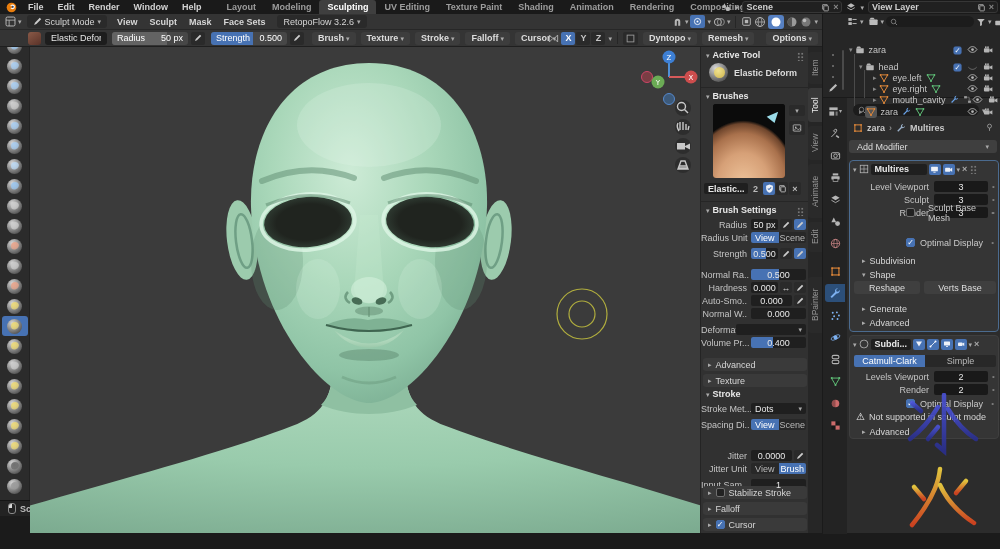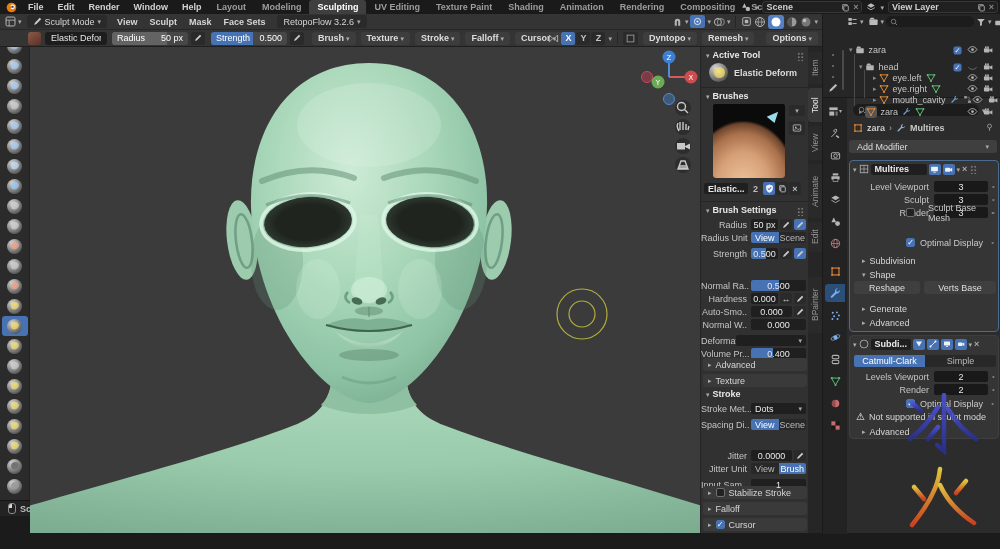--- a/index.html
+++ b/index.html
@@ -91,21 +91,21 @@
         <path d="M1.5 10l6-5 2 3z" fill="#e87d0d"></path>
       </svg>
   </span>
   <div id="tb-menus" class="r">
       <span class="menu">File</span>
       <span class="menu">Edit</span>
       <span class="menu">Render</span>
       <span class="menu">Window</span>
       <span class="menu">Help</span>
     </div>
-  <div id="tb-workspaces" class="r" style="margin-left:0">
+  <div id="tb-workspaces" class="r" style="margin-left:10px">
       <span class="wstab">Layout</span>
       <span class="wstab">Modeling</span>
       <span class="wstab active">Sculpting</span>
       <span class="wstab">UV Editing</span>
       <span class="wstab">Texture Paint</span>
       <span class="wstab">Shading</span>
       <span class="wstab">Animation</span>
       <span class="wstab">Rendering</span>
       <span class="wstab">Compositing</span>
       <span class="wstab">Scripting</span>
@@ -129,21 +129,21 @@
         </span>
       <span style="color:#888;margin-left:3px">×</span>
     </div>
     <span class="ic">
       <svg width="10" height="10" viewBox="0 0 16 16">
           <path d="M8 2l6 3.5L8 9 2 5.5z" fill="#b9b9b9"></path>
           <path d="M2 9l6 3.5L14 9" stroke="#b9b9b9" fill="none" stroke-width="1.4"></path>
         </svg>
     </span>
     <span class="chv">▾</span>
-    <div class="tfield" style="width:110px">
+    <div class="tfield" style="width:130px">
       <span>View Layer</span>
       <span class="ic" style="margin-left:auto">
           <svg width="9" height="9" viewBox="0 0 16 16">
             <rect x="5" y="5" width="8" height="9" rx="1" fill="none" stroke="#aaa" stroke-width="1.6"></rect>
             <path d="M11 5V3H3v8h2" fill="none" stroke="#aaa" stroke-width="1.6"></path>
           </svg>
         </span>
       <span style="color:#888;margin-left:3px">×</span>
     </div>
   </div>
@@ -634,21 +634,21 @@
               <path d="M2 14l1.5-4L12 1.5 14.5 4 6 12.5z" fill="#ccc"></path>
             </svg>
           </span>
           <span class="mini blue">
             <svg width="8" height="8" viewBox="0 0 16 16">
               <path d="M2 14l1.5-4L12 1.5 14.5 4 6 12.5z" fill="#ccc"></path>
             </svg>
           </span>
         </div>
       </div>
-      <div class="srow" style="margin-top: 21px;">
+      <div class="srow" style="margin-top: 10px;">
         <div class="lb">Normal Ra..</div>
         <div class="ct">
           <div class="fld" style="flex: 1 1 0%;">
             <div class="fill" style="width: 50%;"></div>
             <span>0.500</span>
           </div>
         </div>
       </div>
       <div class="srow">
         <div class="lb">Hardness</div>

